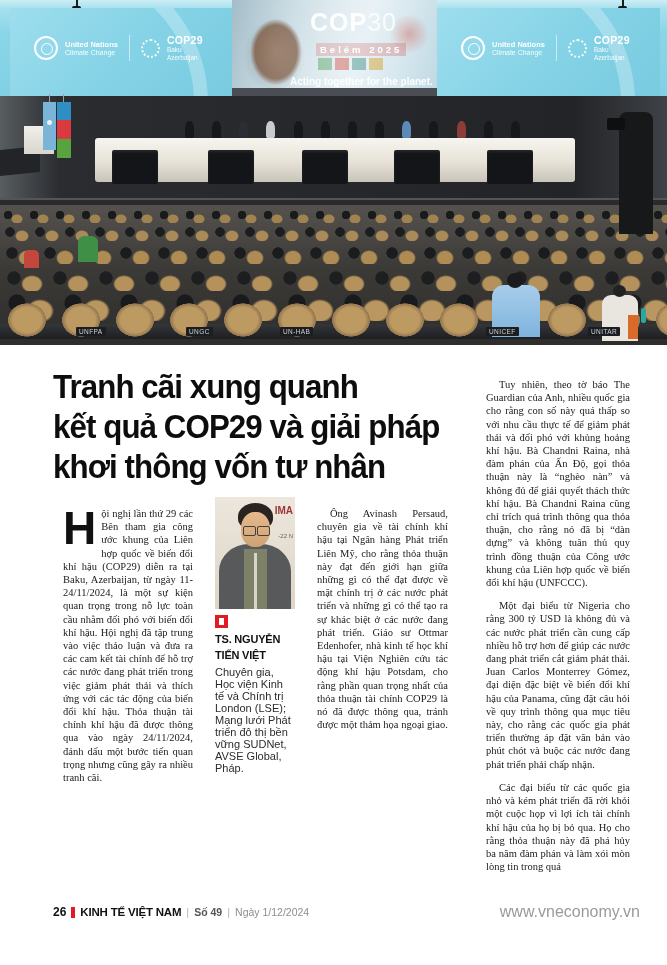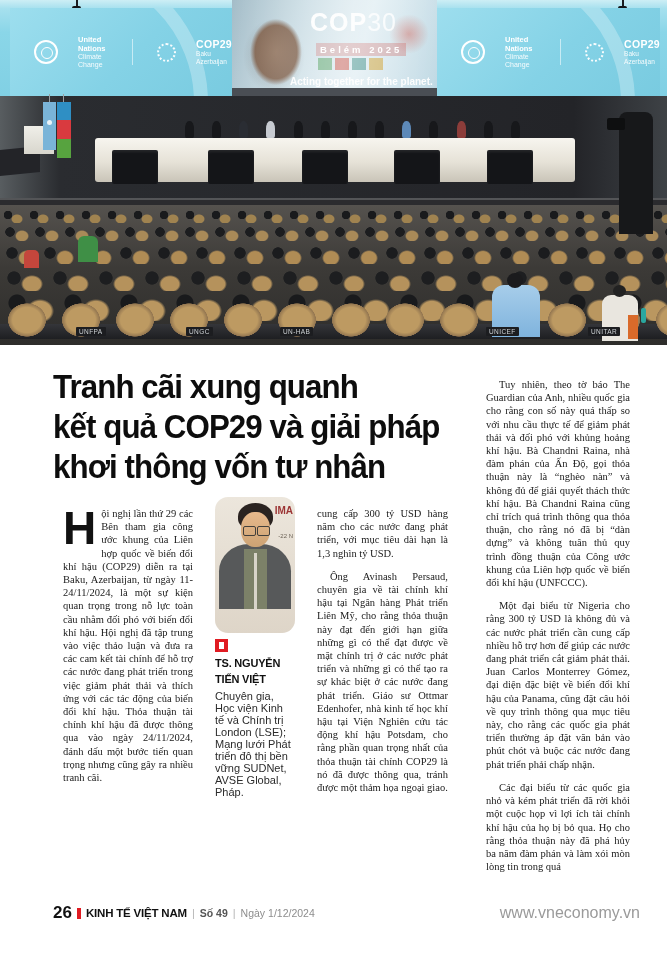--- a/index.html
+++ b/index.html
@@ -14,21 +14,21 @@
   .rig.r1{left:76px}.rig.r2{left:622px}
   .rig-head{position:absolute;width:9px;height:13px;background:#141518;border-radius:2px;}
   .rh1{left:72px;top:6px}.rh2{left:618px;top:6px}
 
   .logo-panel{position:absolute;top:8px;height:88px;overflow:hidden;
      background:linear-gradient(135deg,#9ddeee 0%,#84d2e6 55%,#79cbe0 100%);}
   .logo-panel.left{left:10px;width:222px;}
   .logo-panel.right{left:437px;width:223px;}
   .logo-panel::after{content:"";position:absolute;left:-90px;bottom:-150px;width:260px;height:260px;
      border:14px solid rgba(255,255,255,.28);border-radius:50%;}
-  .lg{position:relative;display:flex;align-items:center;gap:20px;margin:27px 0 0 24px;}
+  .lg{position:relative;display:flex;align-items:center;gap:7px;margin:27px 0 0 24px;}
   .unfccc-circle{width:24px;height:24px;border:2px solid #fff;border-radius:50%;box-sizing:border-box;position:relative;flex:none;}
   .unfccc-circle::before{content:"";position:absolute;left:5px;top:5px;width:10px;height:10px;border:1.5px solid #fff;border-radius:50%;}
   .un-l1{font-size:7.5px;font-weight:bold;color:#fff;line-height:9px;}
   .un-l2{font-size:7px;color:rgba(255,255,255,.92);line-height:8px;}
   .lg-div{width:1px;height:26px;background:rgba(255,255,255,.55);margin:0 4px;flex:none;}
   .cop-wreath{width:19px;height:19px;border:2px dotted rgba(255,255,255,.95);border-radius:50%;box-sizing:border-box;flex:none;}
   .cop-l1{font-size:10.5px;font-weight:bold;color:#fff;line-height:11px;letter-spacing:.3px;}
   .cop-l2{font-size:6.5px;color:rgba(255,255,255,.92);line-height:7.5px;}
 
   .screen{position:absolute;left:232px;top:0;width:205px;height:96px;overflow:hidden;
@@ -117,42 +117,42 @@
   .bodytext p{margin:10px;}
   .bodytext p.ind{text-indent:13px;}
   .dropcap{float:left;font-family:"Liberation Sans",sans-serif;font-weight:bold;
      font-size:46px;line-height:38px;color:#111;padding:2px 5px 0 0;}
   .subhead{font-family:"Liberation Sans",sans-serif;font-weight:bold;font-size:14.5px;line-height:16.5px;
      color:#0d0d0d;letter-spacing:-.3px;margin:7px 0 5px;}
   .subhead div{transform:scaleX(.96);transform-origin:0 0;}
 
   
   .photocol{width:80px;flex:none;}
-  .ep{position:relative;width:80px;height:136px;overflow:hidden;
-     background:linear-gradient(180deg,#ece6dc,#ded5c8);border-radius:13px;}
+  .ep{position:relative;width:80px;height:112px;overflow:hidden;
+     background:linear-gradient(180deg,#ece6dc,#ded5c8);}
   .ep-t1{position:absolute;right:2px;top:8px;font-size:10px;font-weight:bold;color:#9c3434;}
   .ep-t2{position:absolute;right:2px;top:36px;font-size:6px;color:#6b6257;}
   .ep-hair{position:absolute;left:23px;top:6px;width:35px;height:27px;background:#2a2320;border-radius:50% 50% 42% 42%;}
   .ep-face{position:absolute;left:26px;top:15px;width:29px;height:35px;border-radius:46%;
      background:linear-gradient(180deg,#e7b98c,#cda374);}
   .ep-glasses{position:absolute;left:28px;top:29px;width:11px;height:8px;border:1.5px solid #42403c;border-radius:2px;
      box-shadow:14px 0 0 -1.5px #fff0,13px 0 0 0 #42403c00; }
   .ep-glasses::after{content:"";position:absolute;left:12.5px;top:-1.5px;width:11px;height:8px;border:1.5px solid #42403c;border-radius:2px;}
   .ep-body{position:absolute;left:4px;top:47px;width:72px;height:65px;background:#57595a;border-radius:42% 42% 0 0;}
   .ep-sweater{position:absolute;left:29px;top:52px;width:23px;height:60px;background:#7c8168;}
   .ep-lanyard{position:absolute;left:39px;top:56px;width:3px;height:56px;background:#d8d4c9;}
   .credit-icon{width:13px;height:13px;background:#e01b22;margin:6px 0 3px;position:relative;}
   .credit-icon::before{content:"";position:absolute;left:4px;top:3px;width:5px;height:7px;background:#fff;}
   .cap-name{font-weight:bold;font-size:11px;line-height:16px;color:#101010;letter-spacing:-.2px;}
   .cap-role{margin-top:3px;font-size:11px;line-height:12px;color:#2b2b2b;}
 
   
   .footer{position:absolute;left:53px;right:27px;top:903px;display:flex;justify-content:space-between;align-items:center;}
   .f-left{display:flex;align-items:center;gap:5px;}
-  .f-page{font-weight:bold;font-size:17px;color:#111;}
+  .f-page{font-weight:bold;font-size:12px;color:#111;}
   .f-bar{width:4px;height:11px;background:#e01b22;}
   .f-pub{font-weight:bold;font-size:11.5px;color:#111;letter-spacing:-.2px;}
   .f-sep{color:#b5b5b5;font-size:11px;}
   .f-issue{font-weight:bold;font-size:10.5px;color:#555;}
   .f-date{font-size:10.5px;color:#8d8d8d;}
   .f-site{font-size:16px;color:#9a9a9a;}
 </style>
 </head>
 <body>
 
@@ -294,21 +294,20 @@
             <div class="ep-hair"></div>
             <div class="ep-face"></div>
             <div class="ep-glasses"></div>
           </div>
           <div class="credit-icon"></div>
           <div class="cap-name">TS. NGUYỄN TIẾN VIỆT</div>
           <div class="cap-role">Chuyên gia, Học viện Kinh tế và Chính trị London (LSE); Mạng lưới Phát triển đô thị bền vững SUDNet, AVSE Global, Pháp.</div>
         </div>
 
         <div class="col2 bodytext">
-          <p>cung cấp 300 tỷ USD hàng năm cho các nước đang phát triển, với mục tiêu dài hạn là 1,3 nghìn tỷ USD.</p>
           <p class="ind">Ông Avinash Persaud, chuyên gia về tài chính khí hậu tại Ngân hàng Phát triển Liên Mỹ, cho rằng thỏa thuận này đạt đến giới hạn giữa những gì có thể đạt được về mặt chính trị ở các nước phát triển và những gì có thể tạo ra sự khác biệt ở các nước đang phát triển. Giáo sư Ottmar Edenhofer, nhà kinh tế học khí hậu tại Viện Nghiên cứu tác động khí hậu Potsdam, cho rằng phần quan trọng nhất của thỏa thuận tài chính COP29 là nó đã được thông qua, tránh được một thảm họa ngoại giao.</p>
         </div>
       </div>
     </div>
 
     <div class="col3 bodytext">
       <p class="ind">Tuy nhiên, theo tờ báo The Guardian của Anh, nhiều quốc gia cho rằng con số này quá thấp so với nhu cầu thực tế để giảm phát thải và đối phó với khủng hoảng khí hậu. Bà Chandni Raina, nhà đàm phán của Ấn Độ, gọi thỏa thuận này là “nghèo nàn” và không đủ để giải quyết thách thức khí hậu. Bà Chandni Raina cũng chỉ trích quá trình thông qua thỏa thuận, cho rằng nó đã bị “dàn dựng” và không tuân thủ quy trình đồng thuận của Công ước khung của Liên hợp quốc về biến đổi khí hậu (UNFCCC).</p>
       <p class="ind">Một đại biểu từ Nigeria cho rằng 300 tỷ USD là không đủ và các nước phát triển cần cung cấp nhiều hỗ trợ hơn để giúp các nước đang phát triển cắt giảm phát thải. Juan Carlos Monterrey Gómez, đại diện đặc biệt về biến đổi khí hậu của Panama, cũng đặt câu hỏi về quy trình thông qua mục tiêu này, cho rằng các quốc gia phát triển thường áp đặt văn bản vào phút chót và buộc các nước đang phát triển phải chấp nhận.</p>
       <p class="ind">Các đại biểu từ các quốc gia nhỏ và kém phát triển đã rời khỏi một cuộc họp vì lợi ích tài chính khí hậu của họ bị bỏ qua. Họ cho rằng thỏa thuận này đã phá hủy ba năm đàm phán và làm xói mòn lòng tin trong quá</p>
     </div>

